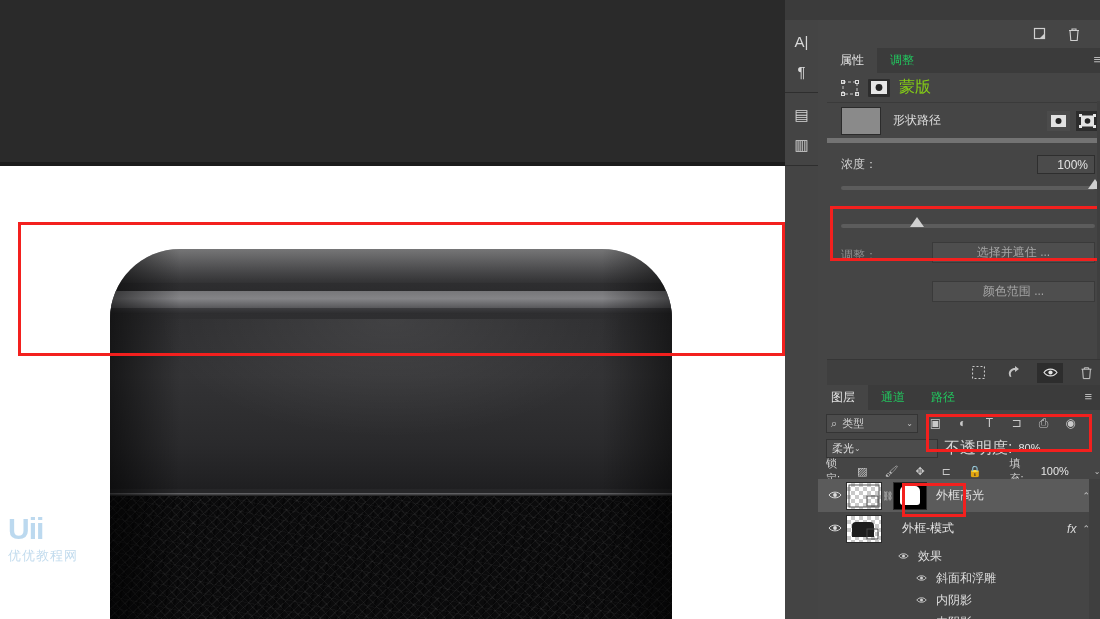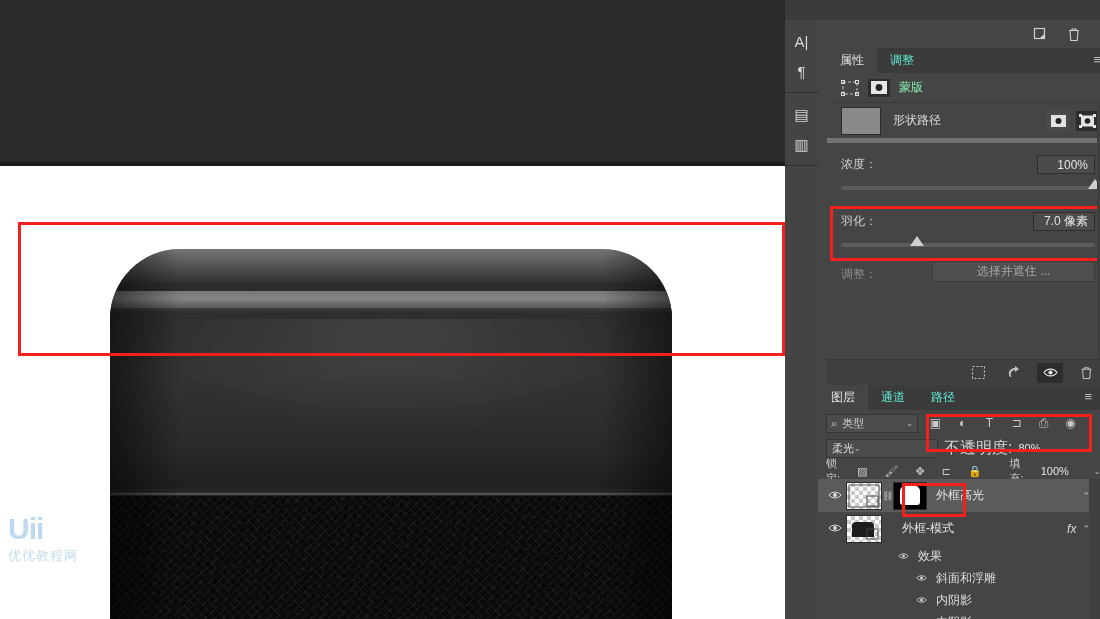--- a/index.html
+++ b/index.html
@@ -84,29 +84,29 @@
   .rail-glyph { color: #d8d8d8; font-size: 15px; line-height: 1; }
 
   .panels { position: absolute; left: 33px; top: 20px; width: 282px; height: 599px; background: #454545; }
   .dock-topbar { position: absolute; left: 0; top: 0; width: 282px; height: 28px; background: #454545;
                  display:flex; align-items:center; justify-content:flex-end; gap:18px; padding-right: 18px; }
   .tiny-ico { width:16px; height:16px; display:flex; align-items:center; justify-content:center; cursor:pointer; }
 
   
   .prop-panel { position: absolute; left: 9px; top: 28px; width: 282px; height: 337px; background: #454545; }
   .tabstrip { height: 25px; background: #3b3b3b; display:flex; align-items:stretch; position:relative; }
-  .tab { padding: 0 13px; display:flex; align-items:center; font-size: 12px; color:#5eead4; cursor:pointer; }
+  .tab { padding: 0 13px; display:flex; align-items:center; font-size: 12px; color:#22c55e; cursor:pointer; }
   .tab.active { background: #454545; color:#e2e2e2; }
   .panel-menu { position:absolute; right:8px; top:5px; color:#b9b9b9; font-size:13px; cursor:pointer; line-height:1; }
 
   .prop-header { height: 30px; display:flex; align-items:center; gap:9px; padding-left: 14px;
                  border-bottom:1px solid #3a3a3a; }
   .masktype-ico { width:18px; height:16px; position:relative; }
   .masksel { width:22px; height:18px; background:#2d2d2d; display:flex; align-items:center; justify-content:center; border-radius:1px;}
-  .prop-title { font-size:12px; color:#86efac; }
+  .prop-title { font-size:16px; color:#84cc16; }
 
   .shape-row { height: 40px; display:flex; align-items:center; padding: 0 10px 0 14px; gap: 12px; border-bottom:5px solid #737373;}
   .shape-thumb { width: 40px; height: 28px; background:#8a8a8a; border:1px solid #2b2b2b; }
   .shape-label { font-size:12px; color:#dcdcdc; flex:1; }
   .mask-btns { display:flex; gap:6px; }
   .mbtn { width:23px; height:20px; display:flex; align-items:center; justify-content:center; background:#4b4b4b; cursor:pointer; }
   .mbtn.on { background: #2c2c2c; }
 
   .slider-row { padding: 12px 14px 8px 14px; }
   .slider-top { display:flex; align-items:center; justify-content:space-between; }
@@ -302,34 +302,31 @@
           <div class="slider-top">
             <span class="slider-lbl">浓度：</span>
             <span class="numbox">100%</span>
           </div>
           <div class="track">
             <div class="knob" style="left: calc(100% - 7px);"></div>
           </div>
         </div>
 
         <div class="slider-row" style="padding-top:14px;">
-          <div class="slider-top">
-            <span class="slider-lbl">羽化：</span>
-            <span class="numbox" style="min-width:62px;">7.0 像素</span>
-          </div>
           <div class="track">
             <div class="knob" style="left: calc(30% - 7px);"></div>
           </div>
         </div>
         <div class="hl" style="left:3px; top:158px; width:272px; height:55px;"></div>
 
         <div class="adjust-row">
           <span class="adjust-lbl">调整：</span>
           <div class="adjust-btns">
             <div class="wide-btn">选择并遮住 ...</div>
+            <div class="wide-btn">颜色范围 ...</div>
           </div>
         </div>
 
         <div class="scroll-col">
           <div class="scroll-arrow">▲</div>
           <div class="scroll-arrow" style="position:absolute; bottom:24px; width:12px;">▼</div>
         </div>
 
         <div class="prop-footer">
           <div class="ftr-ico">

